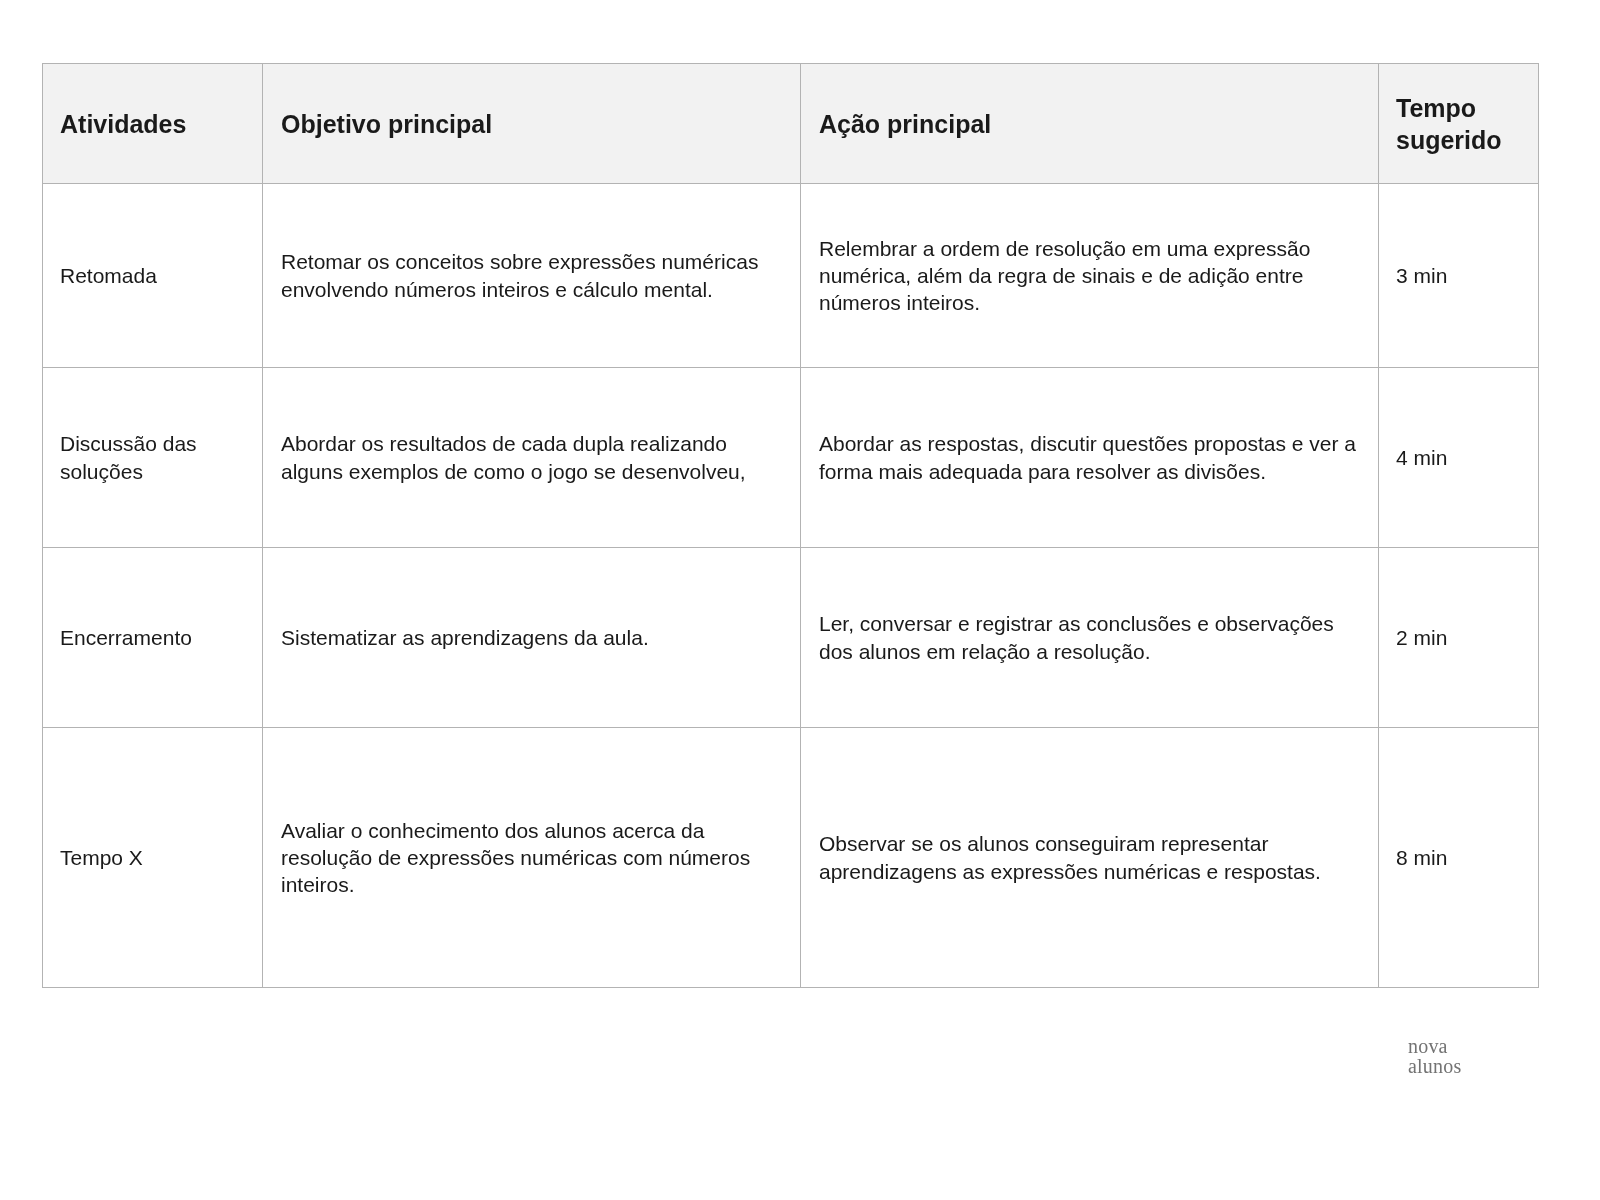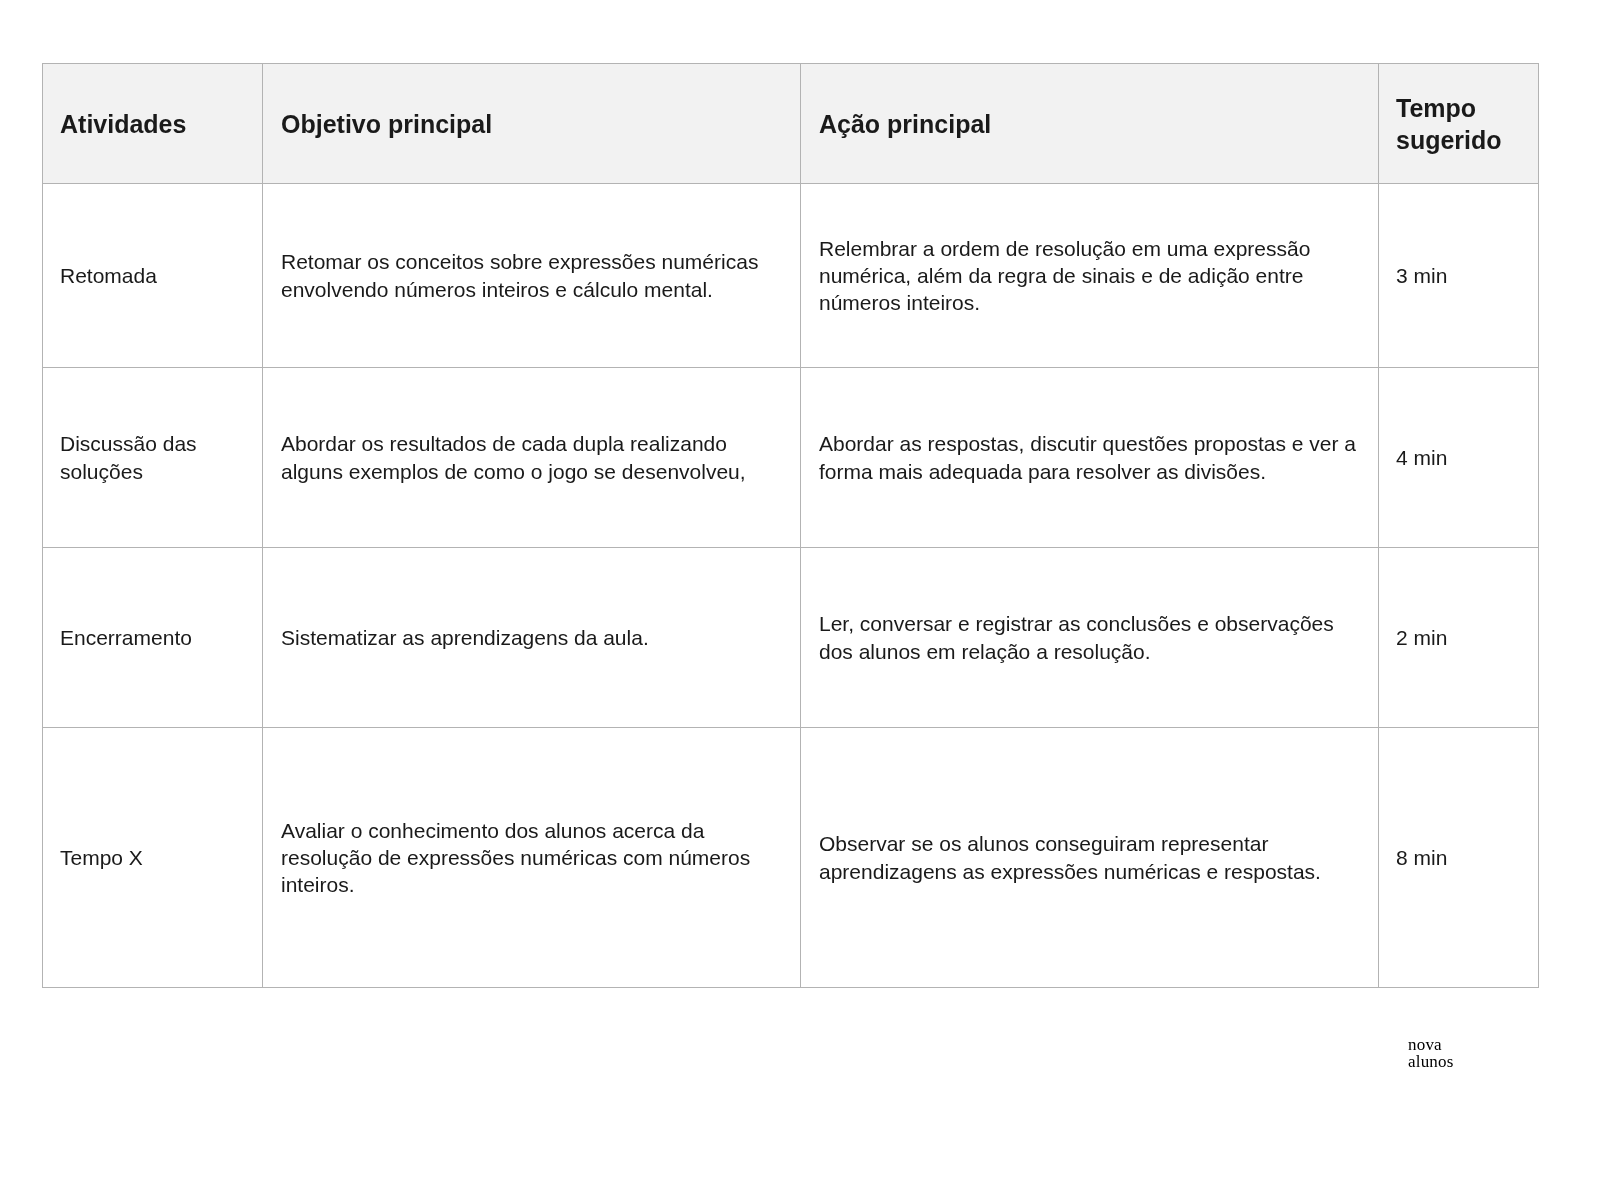--- a/index.html
+++ b/index.html
@@ -80,22 +80,22 @@
   table.plan-table tbody tr.row-4 td { height: 151px; }
   table.plan-table tbody tr.row-5 td { height: 231px; }
 
   .brand-logo {
     position: absolute;
     left: 1408px;
     top: 1036px;
     width: 70px;
     line-height: 1.02;
     font-family: "Liberation Serif", serif;
-    font-size: 17px;
-    color: #000000;
+    font-size: 20px;
+    color: #737373;
     letter-spacing: 0.2px;
     user-select: none;
   }
   .brand-logo .logo-line { display: block; }
 </style>
 </head>
 <body>
 
 <div class="page">
 

